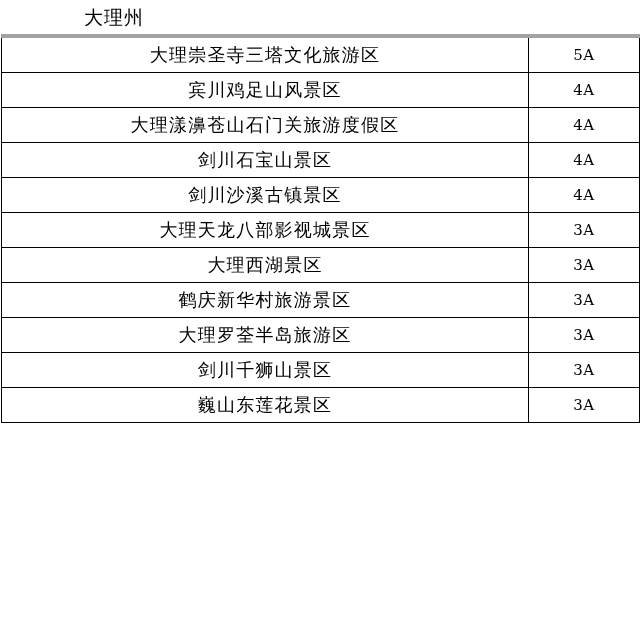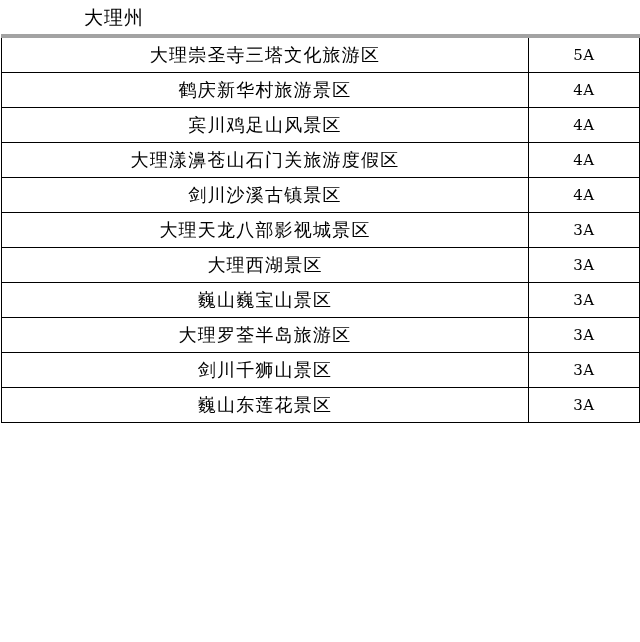--- a/index.html
+++ b/index.html
@@ -68,45 +68,45 @@
     <colgroup>
       <col class="c-name">
       <col class="c-grade">
     </colgroup>
     <tbody>
         <tr>
           <td class="name">大理崇圣寺三塔文化旅游区</td>
           <td class="grade">5A</td>
         </tr>
         <tr>
-          <td class="name">鹤庆新华村旅游景区</td>
-          <td class="grade">4A</td>
-        </tr>
-        <tr>
           <td class="name">宾川鸡足山风景区</td>
           <td class="grade">4A</td>
         </tr>
         <tr>
           <td class="name">大理漾濞苍山石门关旅游度假区</td>
+          <td class="grade">4A</td>
+        </tr>
+        <tr>
+          <td class="name">剑川石宝山景区</td>
           <td class="grade">4A</td>
         </tr>
         <tr>
           <td class="name">剑川沙溪古镇景区</td>
           <td class="grade">4A</td>
         </tr>
         <tr>
           <td class="name">大理天龙八部影视城景区</td>
           <td class="grade">3A</td>
         </tr>
         <tr>
           <td class="name">大理西湖景区</td>
           <td class="grade">3A</td>
         </tr>
         <tr>
-          <td class="name">巍山巍宝山景区</td>
+          <td class="name">鹤庆新华村旅游景区</td>
           <td class="grade">3A</td>
         </tr>
         <tr>
           <td class="name">大理罗荃半岛旅游区</td>
           <td class="grade">3A</td>
         </tr>
         <tr>
           <td class="name">剑川千狮山景区</td>
           <td class="grade">3A</td>
         </tr>

